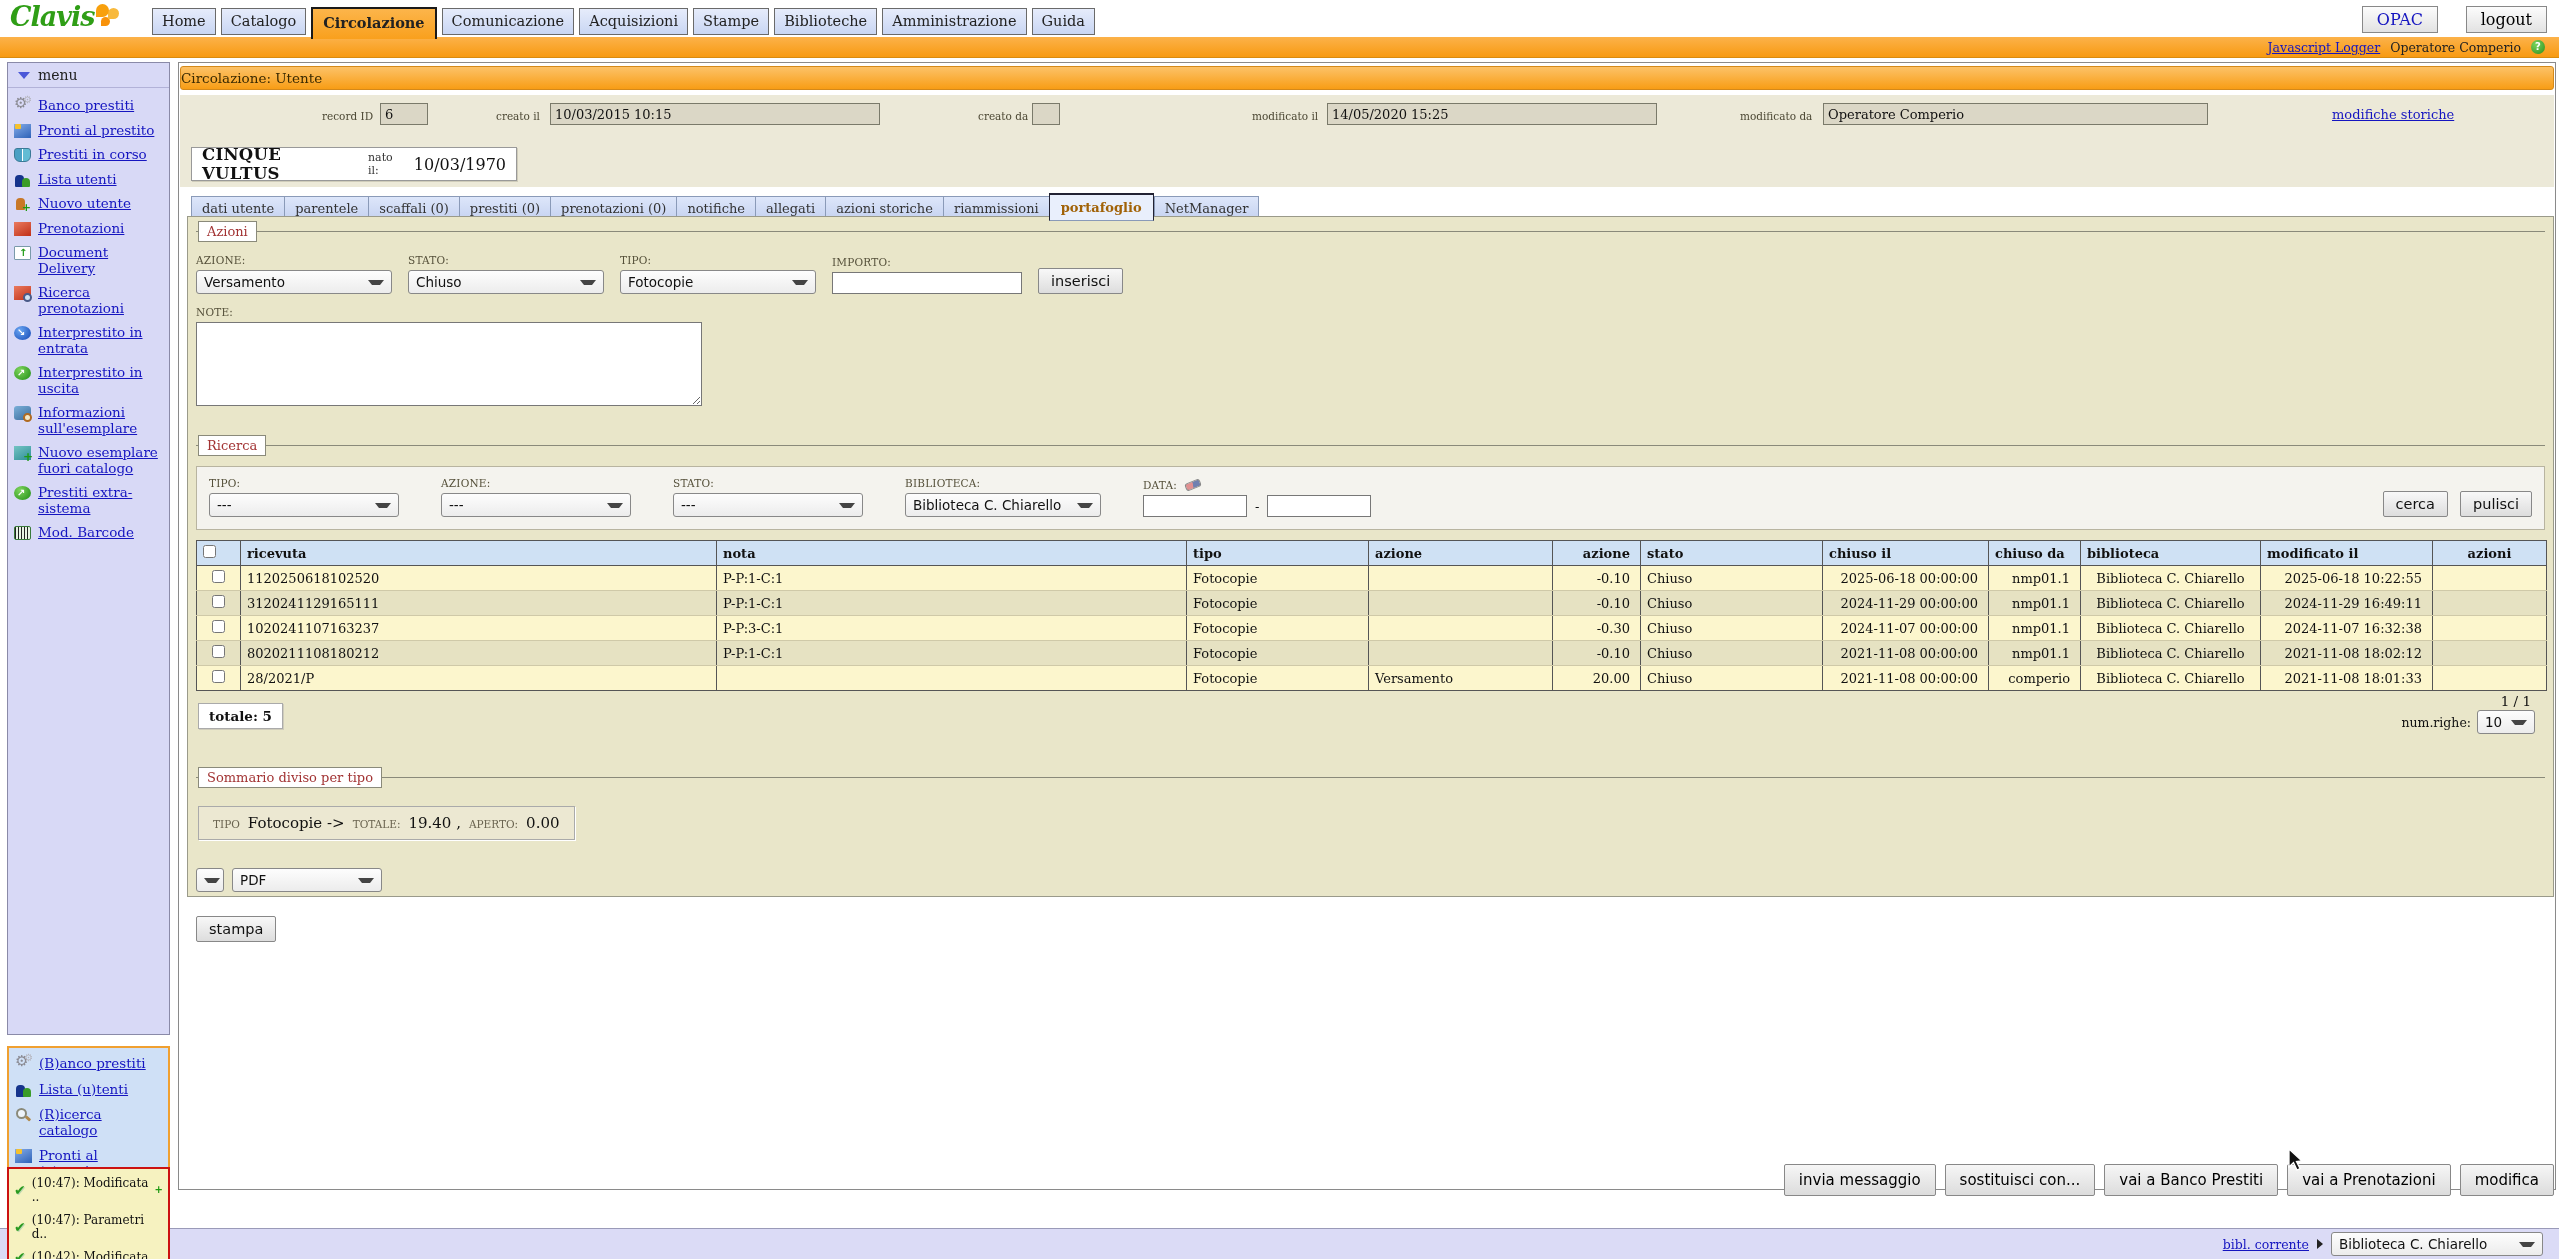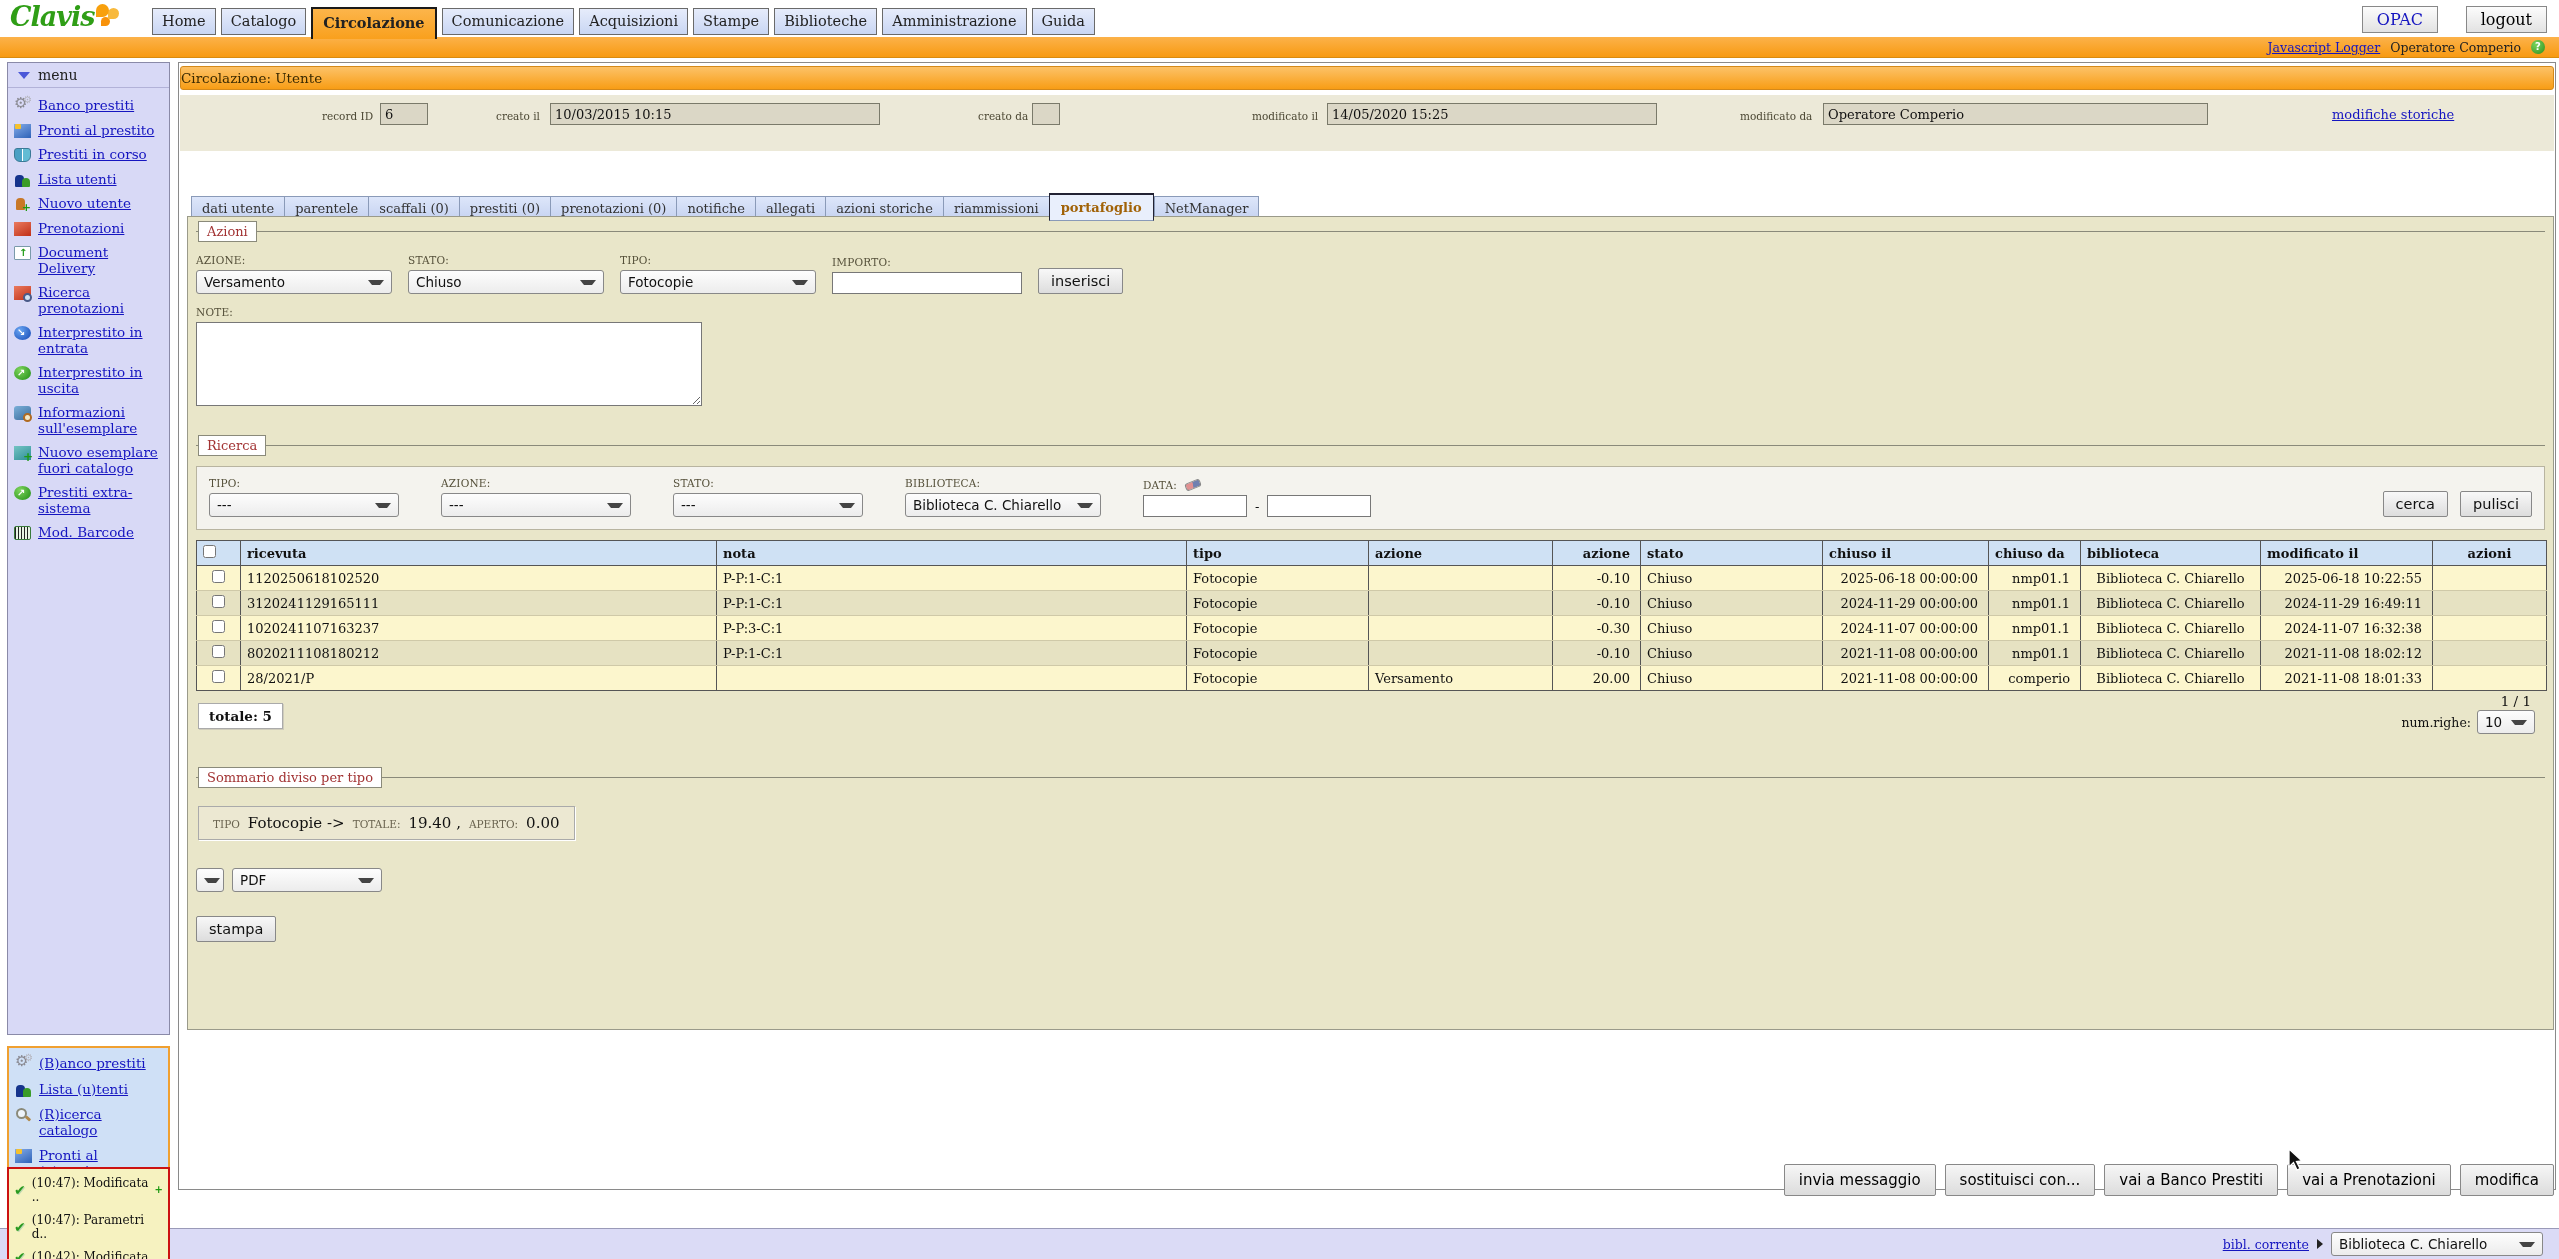--- a/index.html
+++ b/index.html
@@ -102,21 +102,21 @@
 
   
   #tabs{position:absolute;left:12px;top:130px;display:flex;align-items:flex-end;}
   .tab{border:1px solid #8a9ab8;border-right:none;background:linear-gradient(#dde6fa,#c5d2f0);
        font-size:13px;color:#333;padding:4px 10px;cursor:pointer;}
   .tab:last-child{border-right:1px solid #8a9ab8;}
   .tab.active{background:#e9effc;border-top:2px solid #223;border-left:1px solid #223;border-right:1px solid #223;
        font-weight:bold;color:#a16207;padding:5px 11px;position:relative;z-index:2;}
 
   
-  #khaki{position:absolute;left:8px;top:153px;width:2367px;height:814px;background:#e9e6c9;
+  #khaki{position:absolute;left:8px;top:153px;width:2367px;height:681px;background:#e9e6c9;
          border:1px solid #9a9a8a;box-sizing:border-box;padding:4px 8px 0 8px;}
   fieldset{border:none;border-top:1px solid #8a8a7a;margin:0;padding:10px 0 0 0;position:relative;}
   legend{background:#fff;border:1px solid #8a8a7a;color:#a23333;font-size:13px;padding:2px 8px;margin-left:2px;}
   .fldlabel{font-size:10.5px;color:#55503a;margin-bottom:4px;letter-spacing:.2px;}
   .selectbox{display:inline-flex;align-items:center;justify-content:space-between;gap:8px;
        background:linear-gradient(#fdfdfd,#ececec);border:1px solid #888;border-radius:3px;
        font:13.5px "DejaVu Sans",sans-serif;color:#111;padding:3px 7px;box-sizing:border-box;height:24px;cursor:pointer;}
   .caret{width:0;height:0;border-left:4px solid transparent;border-right:4px solid transparent;border-top:5px solid #444;flex:0 0 8px;}
   .txtinput{border:1px solid #777;background:#fff;height:22px;box-sizing:border-box;
        font:13px "DejaVu Sans",sans-serif;padding:0 4px;}
@@ -309,20 +309,27 @@
       <input class="recinput" style="left: 370px; width: 320px;" readonly="" value="10/03/2015 10:15">
       <span class="reclabel" style="left:798px">creato da</span>
       <input class="recinput" style="left: 852px; width: 18px;" readonly="" value="">
       <span class="reclabel" style="left:1072px">modificato il</span>
       <input class="recinput" style="left: 1147px; width: 320px;" readonly="" value="14/05/2020 15:25">
       <span class="reclabel" style="left:1560px">modificato da</span>
       <input class="recinput" style="left: 1643px; width: 375px;" readonly="" value="Operatore Comperio">
       <span id="mod-storiche" class="link">modifiche storiche</span>
     </div>
 
+    <div id="userband">
+      <div id="userbox">
+        <span id="username">CINQUE VULTUS</span>
+        <span id="natolabel">nato il:</span>
+        <span id="birth">10/03/1970</span>
+      </div>
+    </div>
 
     <div id="tabs">
         <div class="tab">dati utente</div>
         <div class="tab">parentele</div>
         <div class="tab">scaffali (0)</div>
         <div class="tab">prestiti (0)</div>
         <div class="tab">prenotazioni (0)</div>
         <div class="tab">notifiche</div>
         <div class="tab">allegati</div>
         <div class="tab">azioni storiche</div>

